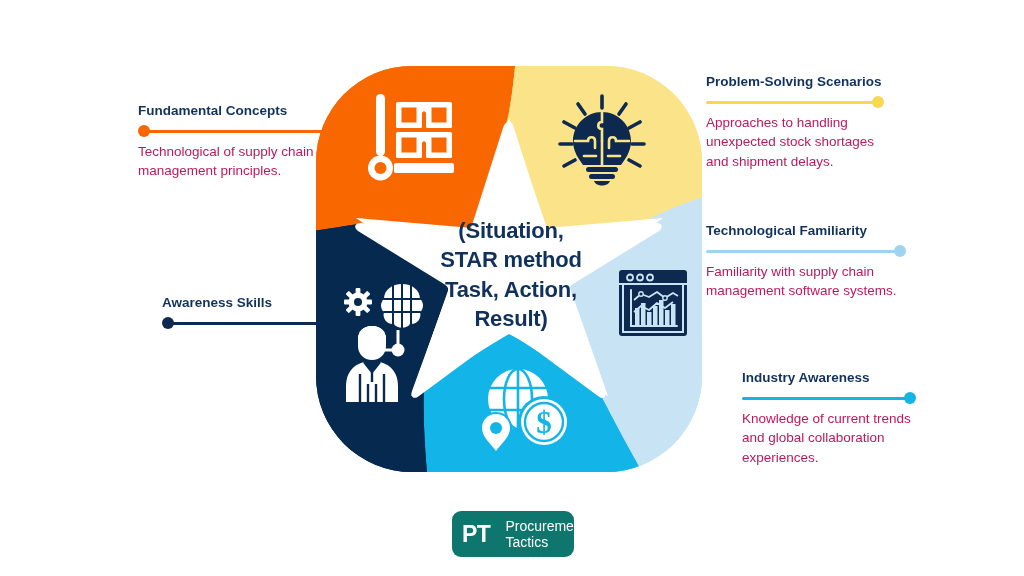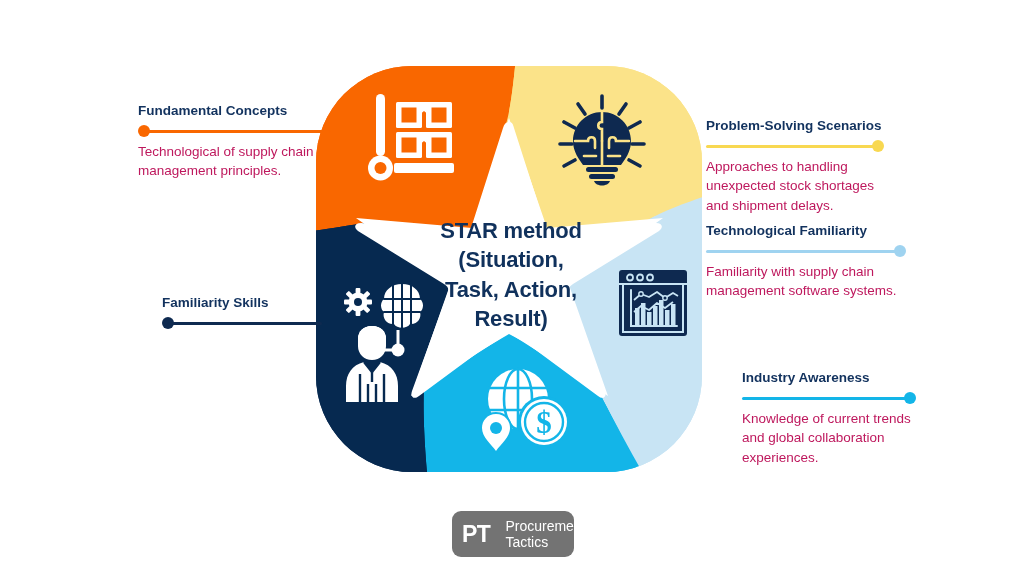--- a/index.html
+++ b/index.html
@@ -83,32 +83,32 @@
   .callout.left .rule .dot { left: 0; }
   .callout.left .rule .bar { left: 6px; right: 0; }
 
   
   .callout.right .rule .dot { right: 0; }
   .callout.right .rule .bar { right: 6px; left: 0; }
 
   
   #callout-fundamental   { left: 138px; top: 103px;  width: 192px; }
   #callout-analytical    { left: 162px; top: 295px;  width: 160px; }
-  #callout-problem       { left: 706px; top: 74px;   width: 178px; margin-top: 44px; }
+  #callout-problem       { left: 706px; top: 74px;   width: 178px; }
   #callout-technological { left: 706px; top: 223px;  width: 200px; }
   #callout-industry      { left: 742px; top: 370px;  width: 174px; }
 
   
   #logo {
     position: absolute;
     left: 452px;
     top: 511px;
     width: 122px;
     height: 46px;
-    background: #737373;
+    background: #0f766e;
     border-radius: 9px;
     display: flex;
     align-items: center;
     padding: 0 10px;
     box-sizing: border-box;
   }
   #logo .pt {
     color: #ffffff;
     font-size: 23px;
     font-weight: 700;
@@ -347,37 +347,37 @@
           <path d="M 22,58 L 22,76"></path>
           <path d="M 30,58 L 30,76"></path>
           <path d="M 26,46 L 26,56"></path>
         </g>
       </g>
     </g>
   </svg>
 </div>
 
 <div class="center-text">
+  <div>(Situation,</div>
   <div>STAR method</div>
-  <div>(Situation,</div>
   <div>Task, Action,</div>
   <div>Result)</div>
 </div>
 
 <div class="callout left" id="callout-fundamental">
   <div class="c-title">Fundamental Concepts</div>
   <div class="rule">
     <span class="dot" style="background:#F96700"></span>
     <span class="bar" style="background:#F96700"></span>
   </div>
   <div class="c-body">Technological of supply chain management principles.</div>
 </div>
 
 <div class="callout left" id="callout-analytical">
-  <div class="c-title">Familiarity Skills</div>
+  <div class="c-title">Awareness Skills</div>
   <div class="rule">
     <span class="dot" style="background:#0E2A50"></span>
     <span class="bar" style="background:#0E2A50"></span>
   </div>
 </div>
 
 <div class="callout right" id="callout-problem">
   <div class="c-title">Problem-Solving Scenarios</div>
   <div class="rule">
     <span class="dot" style="background:#F8D851"></span>

